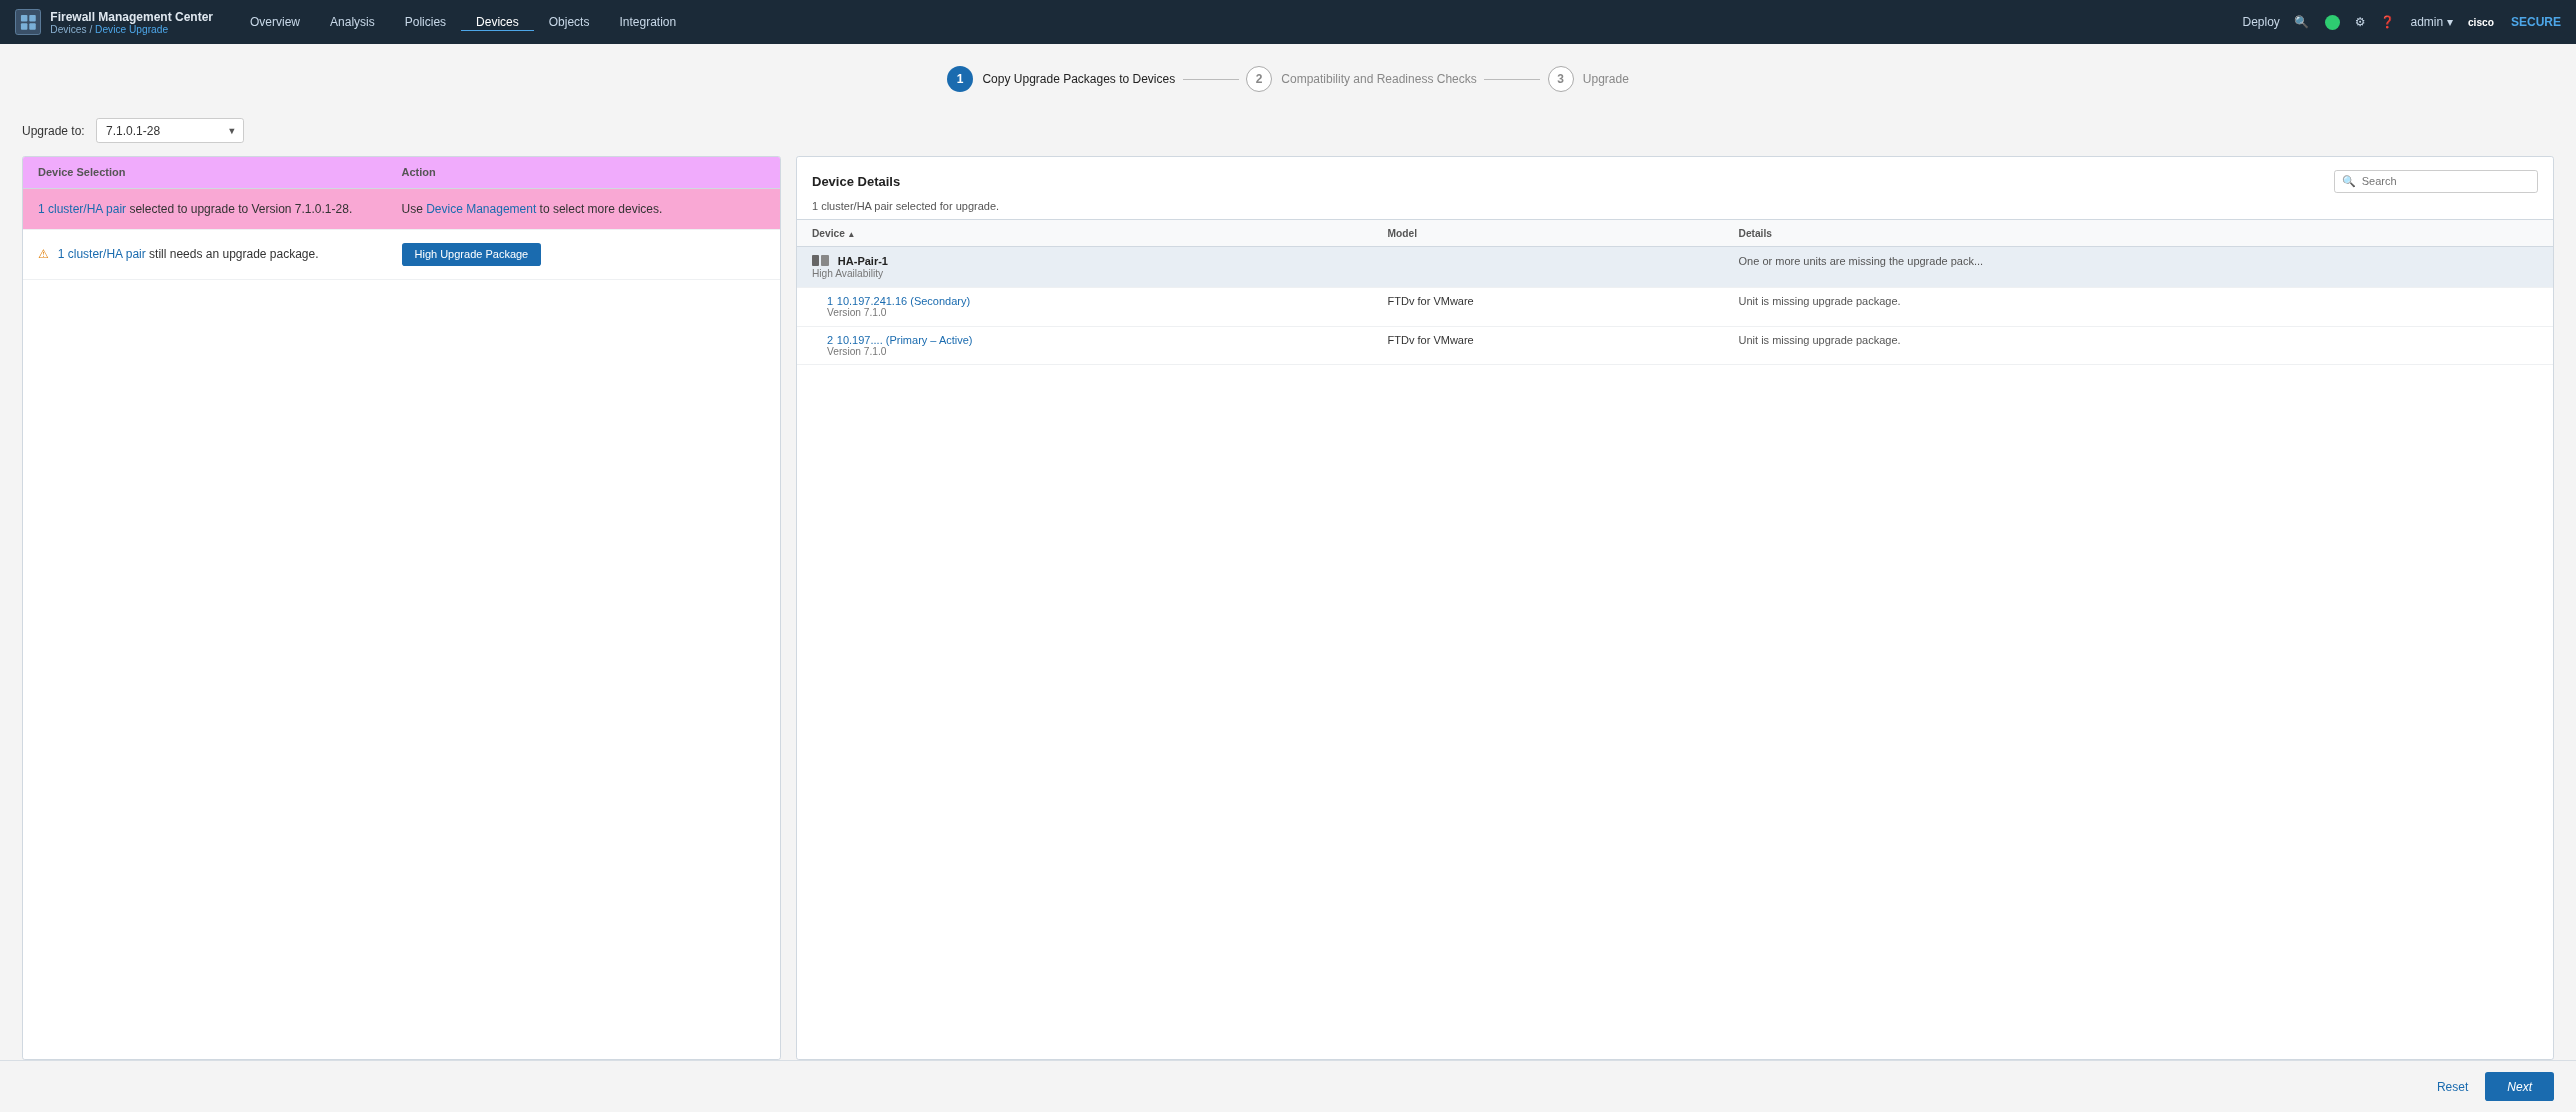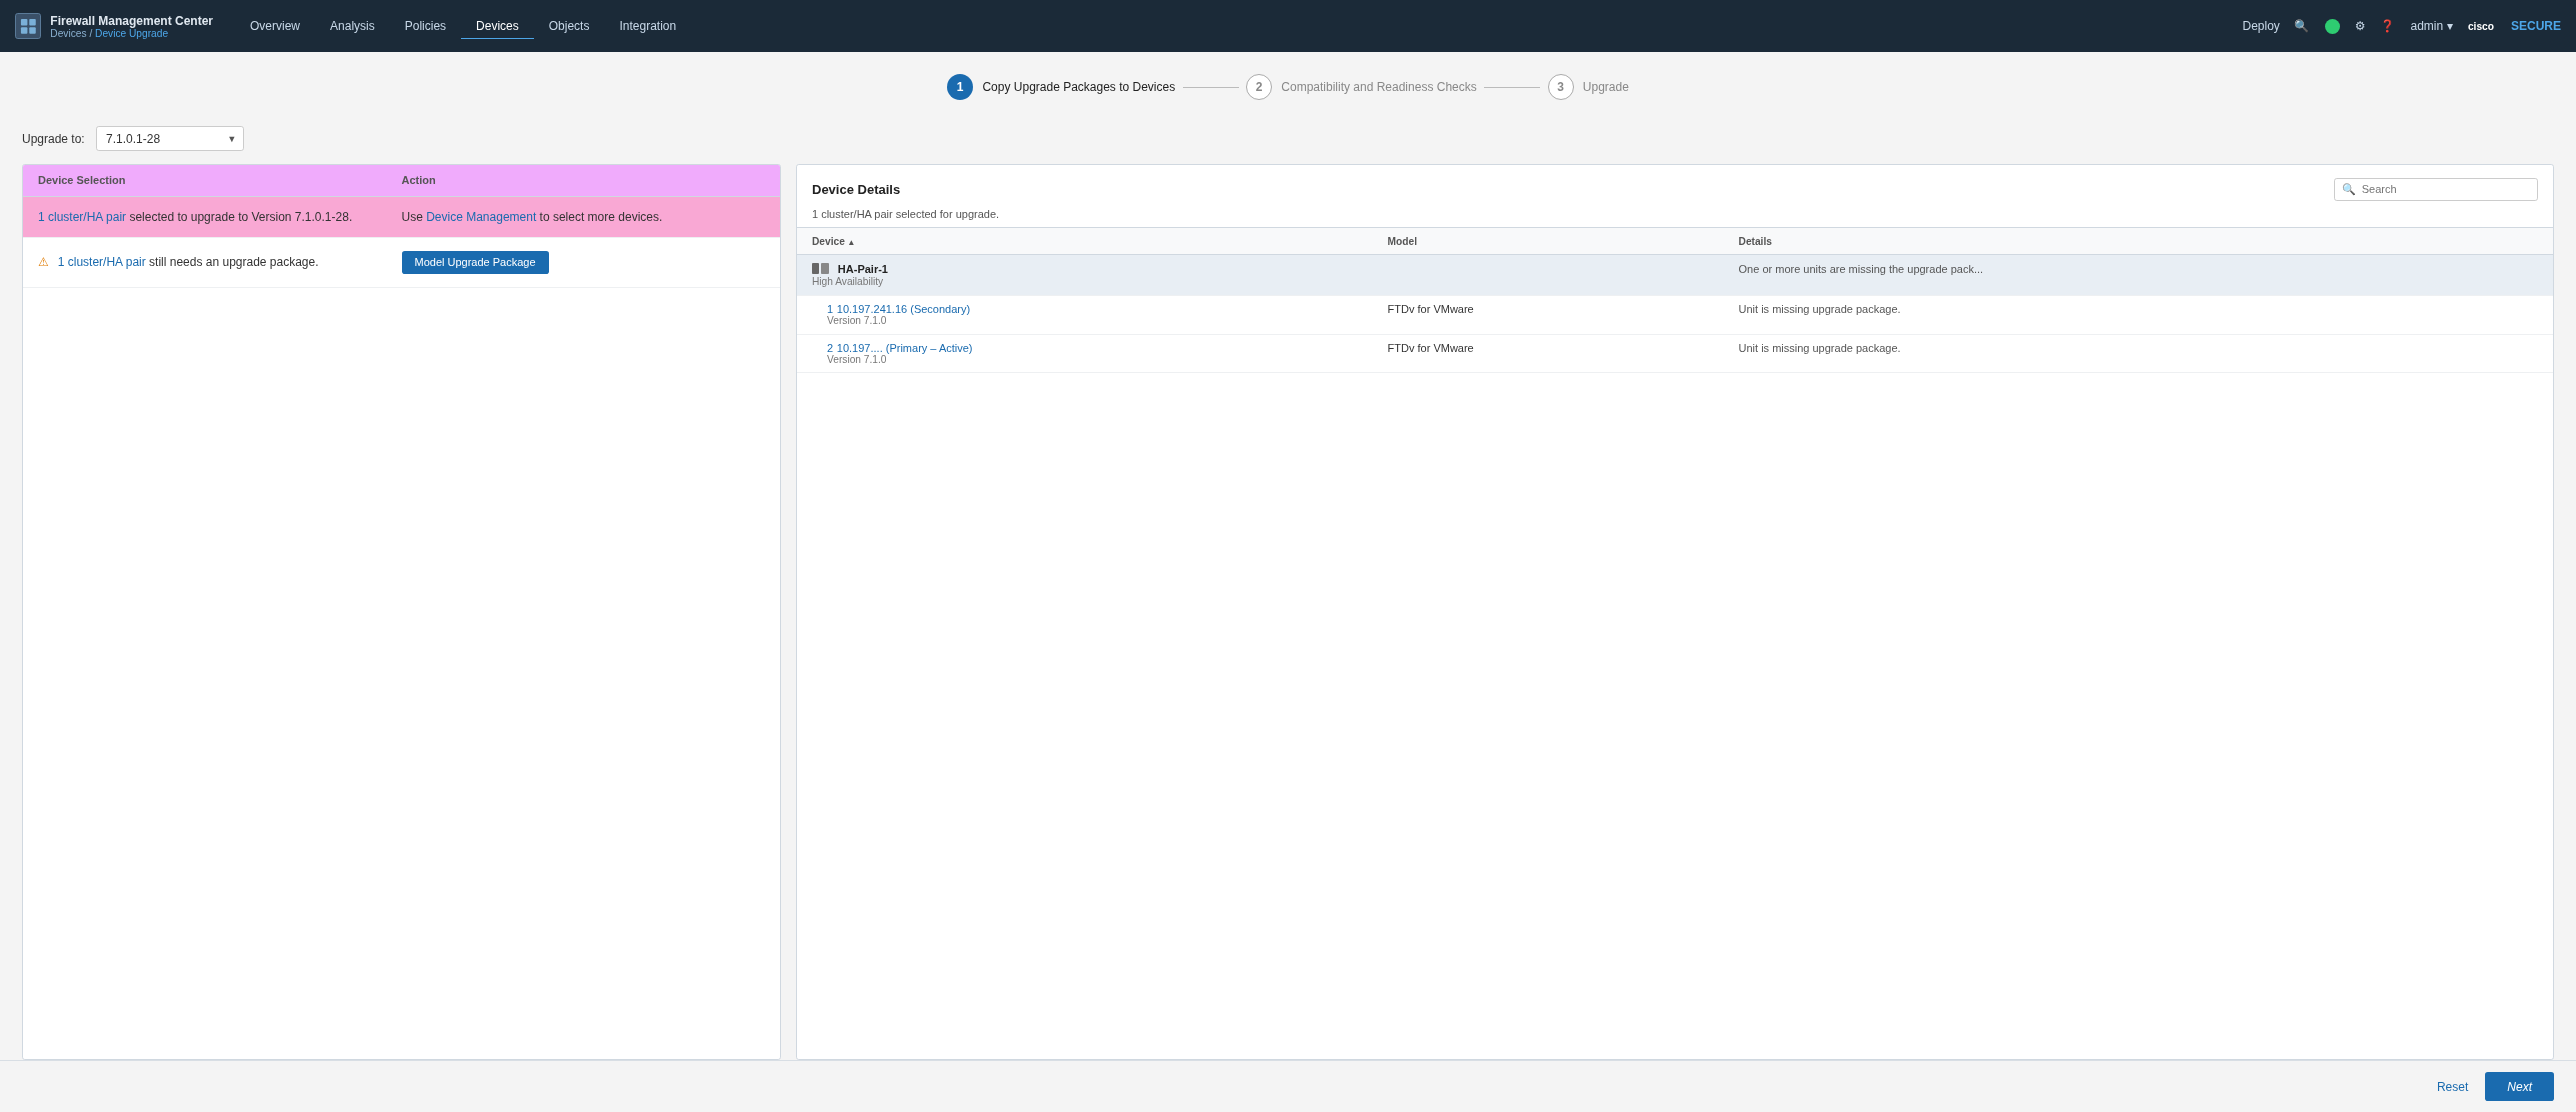--- a/index.html
+++ b/index.html
@@ -1,19 +1,19 @@
 <!DOCTYPE html>
 <html style="font-size:15px"><head>
   <meta charset="utf-8">
   <style>
     * { box-sizing: border-box; margin: 0; padding: 0; }
     body { font-family: -apple-system, BlinkMacSystemFont, 'Segoe UI', Arial, sans-serif; font-size: 12px; background: #f4f4f4; color: #333; height: 100vh; display: flex; flex-direction: column; }
 
     
-    .top-nav { background: #1b2a38; display: flex; align-items: center; height: 52px; padding: 13px 15px; flex-shrink: 0; }
+    .top-nav { background: #1b2a38; display: flex; align-items: center; height: 44px; padding: 13px 15px; flex-shrink: 0; }
     .nav-logo { display: flex; align-items: center; gap: 9.3px; margin-right: 22px; }
     .nav-logo-icon { width: 26px; height: 26px; background: #3a5068; border: 0.9px solid #5a7a98; display: flex; align-items: center; justify-content: center; border-radius: 2.8px; }
     .nav-logo-icon svg { width: 16.7px; height: 16.7px; }
     .nav-title-group { display: flex; flex-direction: column; }
     .nav-app-title { color: #e0e8f0; font-size: 12px; font-weight: 600; }
     .nav-breadcrumb { font-size: 10.2px; color: #8ab0d0; }
     .nav-breadcrumb a { color: #4da6e8; text-decoration: none; }
     .nav-links { display: flex; align-items: stretch; height: 100%; }
     .nav-link { color: #c8d8e8; font-size: 12px; padding: 0 15px; display: flex; align-items: center; cursor: pointer; text-decoration: none; border-bottom: 1.9px solid transparent; }
     .nav-link.active { color: #fff; border-bottom: 1.9px solid #4da6e8; }
@@ -183,21 +183,21 @@
           </div>
         </div>
 
         <div class="panel-row-item warning">
           <div>
             <span class="warning-icon">⚠</span>
             <a class="link-blue">1 cluster/HA pair</a>
             <span> still needs an upgrade package.</span>
           </div>
           <div>
-            <button class="copy-btn">Model Upgrade Package</button>
+            <button class="copy-btn">High Upgrade Package</button>
           </div>
         </div>
 
       </div>
     </div>
 
     <div class="right-panel">
       <div class="right-panel-header">
         <div class="right-panel-title-row">
           <span class="right-panel-title">Device Details</span>

